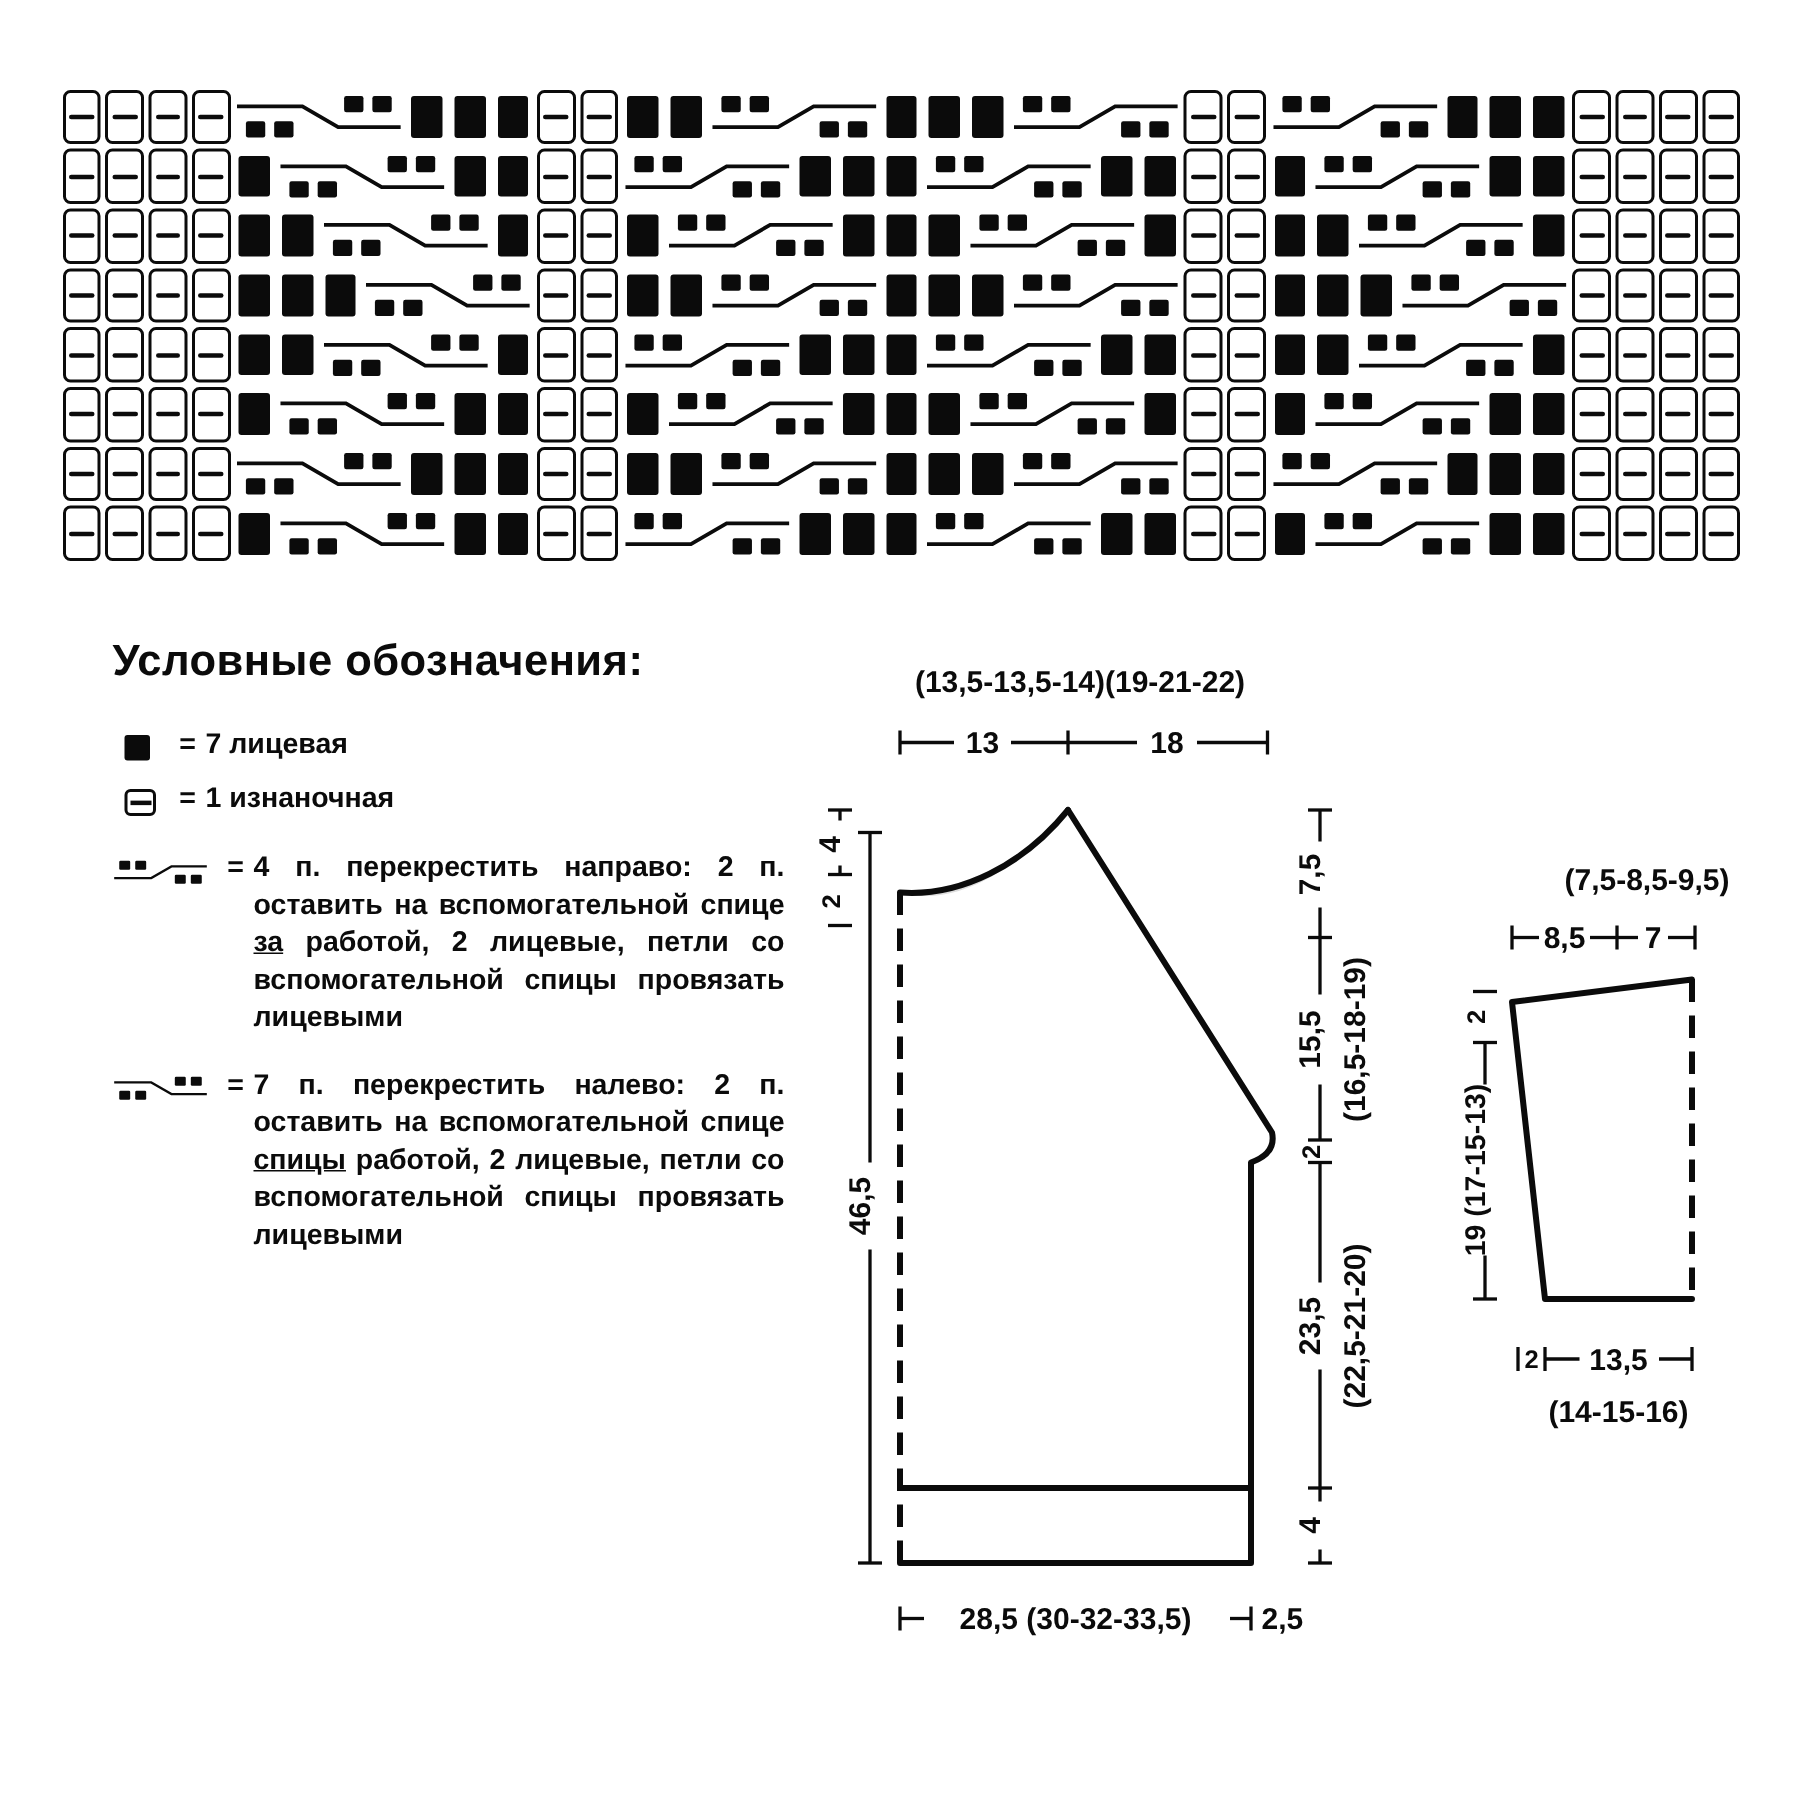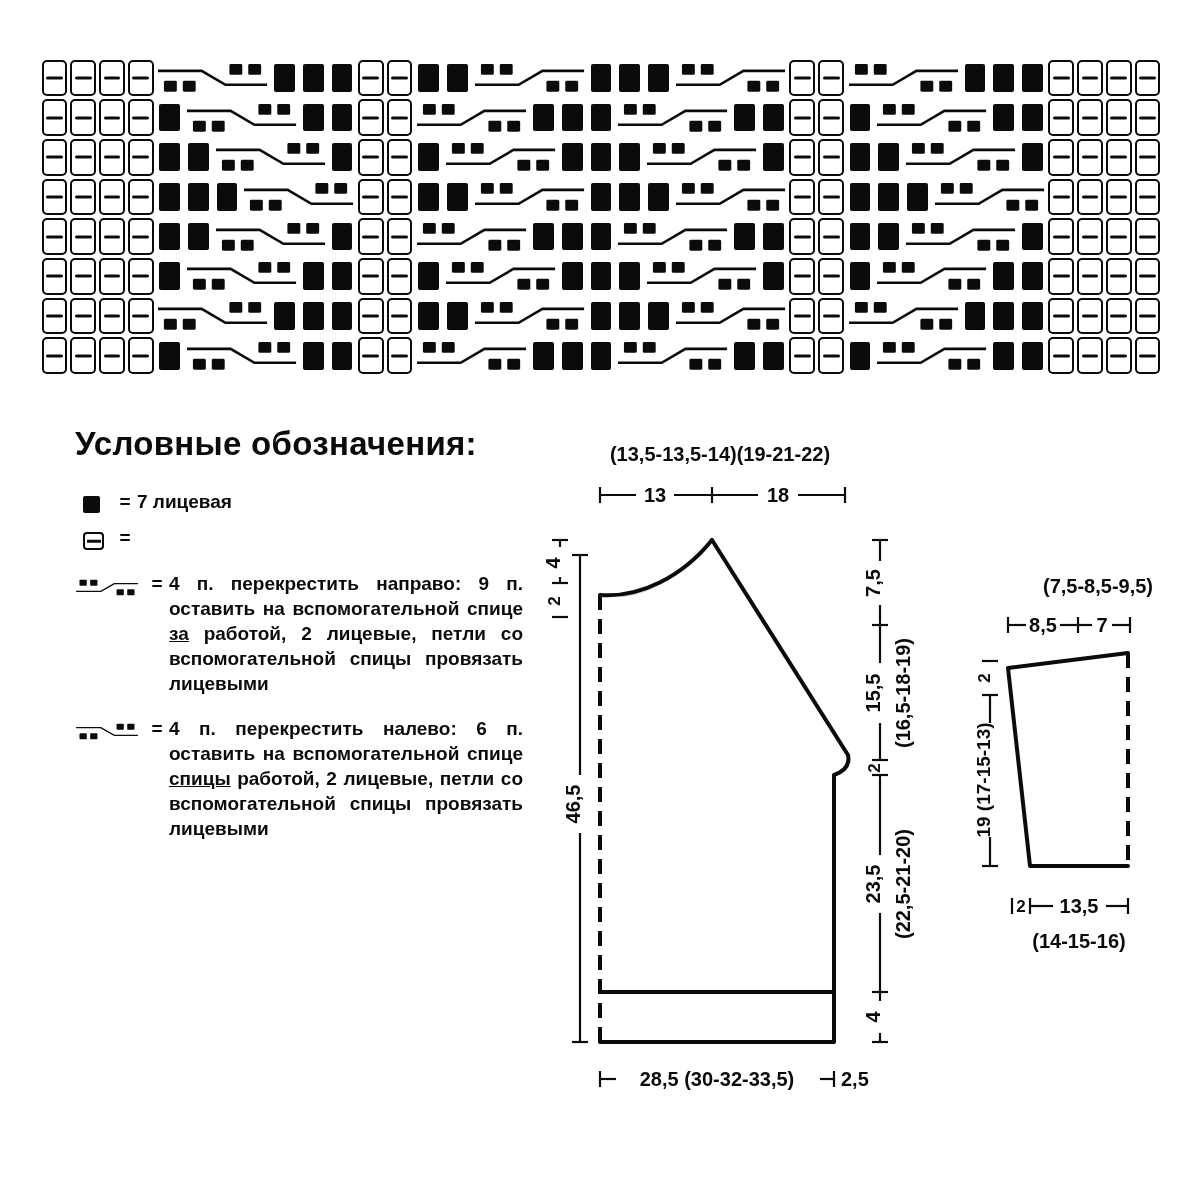--- a/index.html
+++ b/index.html
@@ -14,21 +14,21 @@
   .purl{border:2.5px solid #0b0b0b;border-radius:5px;margin:1.5px}
   .purl::after{content:"";position:absolute;left:2.5px;right:2.5px;top:50%;
         transform:translateY(-50%);height:3px;background:#0b0b0b;border-radius:1.5px}
   .knit::after{content:"";position:absolute;left:4px;right:4px;top:6px;bottom:6px;
         background:#0b0b0b;border-radius:2px}
   .cable{grid-column:span 4;padding:1px}
   .cable svg{display:block;width:100%;height:100%}
 
   
   .legend{position:absolute;left:75px;top:425px;width:448px}
-  .legend-title{font-size:33px;font-weight:bold;letter-spacing:.3px;margin-bottom:26px}
+  .legend-title{font-size:29px;font-weight:bold;letter-spacing:.3px;margin-bottom:26px}
   .legend-item{display:flex;align-items:flex-start;margin-bottom:9px;
         font-size:19px;font-weight:bold;line-height:1.32}
   .legend-item.short .sym{flex:0 0 38px;width:38px;padding-left:8px}
   .legend-item.para{margin-top:19px;margin-bottom:4px}
   .legend-item .sym{flex:0 0 70px;width:70px;padding-top:2px}
   .legend-item .eq{flex:0 0 24px;width:24px;text-align:center}
   .legend-item .txt{flex:1;text-align:justify}
   .knit-sym{display:inline-block;width:17px;height:17px;background:#0b0b0b;border-radius:2px;vertical-align:middle}
   .purl-sym{display:inline-block;width:21px;height:18px;border:2.5px solid #0b0b0b;border-radius:4px;position:relative;vertical-align:middle}
   .purl-sym::after{content:"";position:absolute;left:1.5px;right:1.5px;top:50%;
@@ -531,44 +531,45 @@
 
     <div class="legend-item short">
       <span class="sym"><span class="knit-sym"></span></span>
       <span class="eq">=</span>
       <span class="txt">7 лицевая</span>
     </div>
 
     <div class="legend-item short">
       <span class="sym"><span class="purl-sym"></span></span>
       <span class="eq">=</span>
+      <span class="txt">1 изнаночная</span>
     </div>
 
     <div class="legend-item para">
       <span class="sym"><span class="cable-icon"><svg viewBox="0 0 114 38" preserveAspectRatio="none">
               <rect x="8" y="5" width="13" height="11" rx="1.5" fill="#0b0b0b"></rect>
               <rect x="27" y="5" width="13" height="11" rx="1.5" fill="#0b0b0b"></rect>
               <rect x="74" y="22" width="13" height="11" rx="1.5" fill="#0b0b0b"></rect>
               <rect x="93" y="22" width="13" height="11" rx="1.5" fill="#0b0b0b"></rect>
               <path fill="none" stroke="#0b0b0b" stroke-width="2.6" d="M2 26 H46 L70 12 H112"></path>
             </svg></span></span>
       <span class="eq">=</span>
-      <span class="txt"><span>4 п. перекрестить направо: 9 п. оставить на вспомогательной спице </span><u>за</u><span> работой, 2 лицевые, петли со вспомогательной спицы провязать лицевыми</span></span>
+      <span class="txt"><span>4 п. перекрестить направо: 2 п. оставить на вспомогательной спице </span><u>за</u><span> работой, 2 лицевые, петли со вспомогательной спицы провязать лицевыми</span></span>
     </div>
 
     <div class="legend-item para">
       <span class="sym"><span class="cable-icon"><svg viewBox="0 0 114 38" preserveAspectRatio="none">
               <rect x="74" y="5" width="13" height="11" rx="1.5" fill="#0b0b0b"></rect>
               <rect x="93" y="5" width="13" height="11" rx="1.5" fill="#0b0b0b"></rect>
               <rect x="8" y="22" width="13" height="11" rx="1.5" fill="#0b0b0b"></rect>
               <rect x="27" y="22" width="13" height="11" rx="1.5" fill="#0b0b0b"></rect>
               <path fill="none" stroke="#0b0b0b" stroke-width="2.6" d="M2 12 H46 L70 26 H112"></path>
             </svg></span></span>
       <span class="eq">=</span>
-      <span class="txt"><span>4 п. перекрестить налево: 6 п. оставить на вспомогательной спице </span><u>спицы</u><span> работой, 2 лицевые, петли со вспомогательной спицы провязать лицевыми</span></span>
+      <span class="txt"><span>7 п. перекрестить налево: 2 п. оставить на вспомогательной спице </span><u>спицы</u><span> работой, 2 лицевые, петли со вспомогательной спицы провязать лицевыми</span></span>
     </div>
   </div>
 
   <svg class="schem" viewBox="0 0 430 665" style="left:520px;top:435px;width:430px;height:665px">
     <path class="shade" d="M80,160 C120,163 162,142 192,105 C152,152 112,169 80,160 Z"></path>
     <g>
       <path class="solid" d="M80,160 C120,163 162,142 192,105"></path>
       <path class="solid" d="M192,105 L328,320 Q331,334 314,340 L314,557"></path>
       <path class="solid" d="M80,557 L314,557 L314,607 L80,607"></path>
       <path class="dashed" d="M80,607 L80,160"></path>

